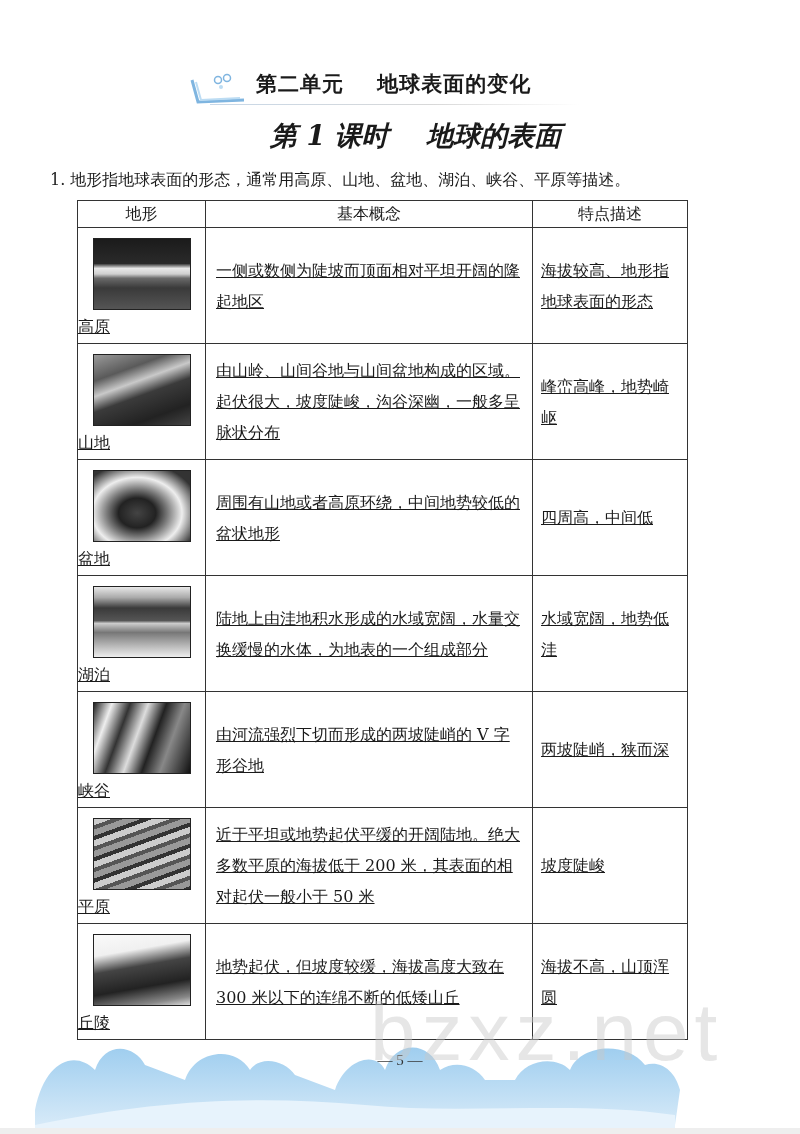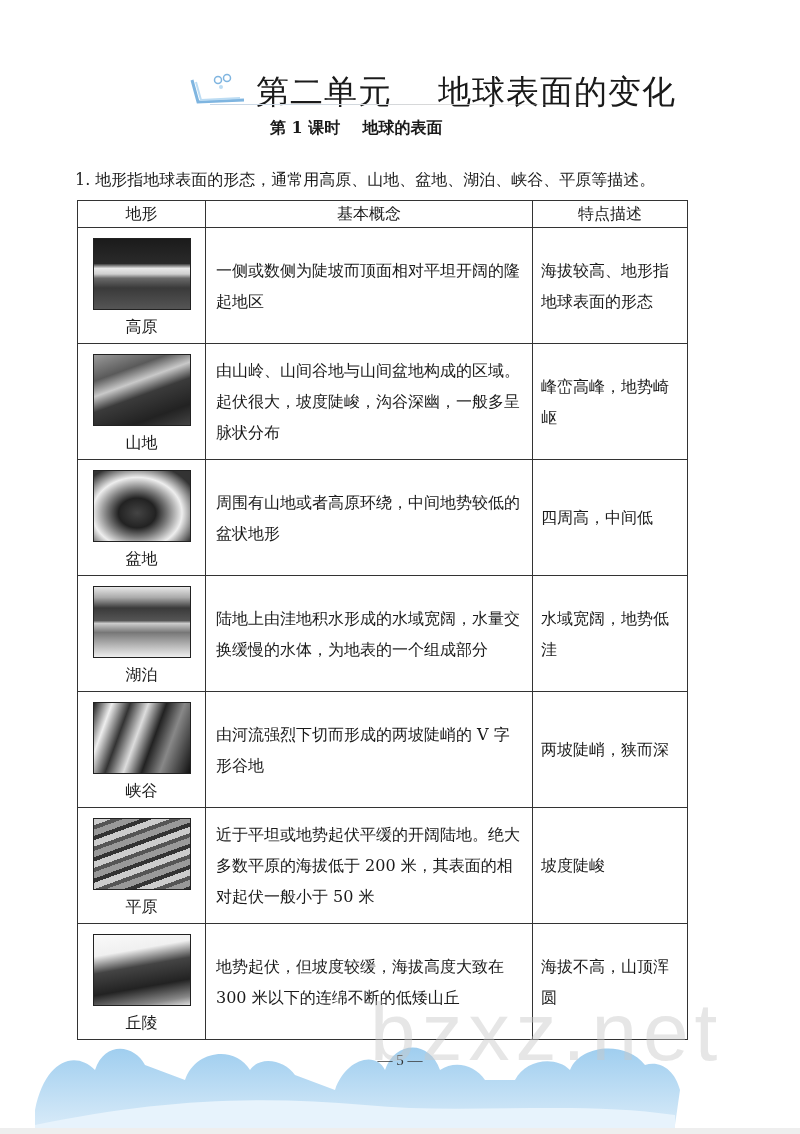--- a/index.html
+++ b/index.html
@@ -1,28 +1,28 @@
 <!DOCTYPE html>
 <html><head>
 <meta charset="utf-8">
 <style>
   html, body { margin:0; padding:0; }
   body { width:800px; height:1134px; background:#ffffff; position:relative; overflow:hidden;
          font-family:"DejaVu Serif","Liberation Serif",serif; color:#1a1a1a; }
-  .unit-title { position:absolute; left:256px; top:70px; font-size:33px; font-weight:normal; letter-spacing:1px; white-space:pre; }
+  .unit-title { position:absolute; left:256px; top:70px; font-size:21px; font-weight:bold; letter-spacing:1px; white-space:pre; }
   .unit-underline { position:absolute; left:210px; top:104px; width:370px; height:1px;
         background:linear-gradient(90deg,#c8d8e8,#d8d8d8 60%,rgba(255,255,255,0)); }
   .book-icon { position:absolute; left:188px; top:72px; width:60px; height:36px; }
-  .lesson-title { position:absolute; left:270px; top:118px; font-size:16px; font-weight:bold; white-space:pre; }
-  .intro { position:absolute; left:75px; top:170px; font-size:16px; white-space:nowrap; }
+  .lesson-title { position:absolute; left:270px; top:118px; font-size:27px; font-weight:bold; white-space:pre;font-style:italic; }
+  .intro { position:absolute; left:50px; top:170px; font-size:16px; white-space:nowrap; }
   table.landforms { position:absolute; left:77px; top:200px; width:610px; border-collapse:collapse; table-layout:fixed; }
   table.landforms th, table.landforms td { border:1.5px solid #333; padding:0; font-weight:normal; }
   table.landforms th { height:26px; font-size:16px; text-align:center; }
-  table.landforms td { height:115px; vertical-align:middle; font-size:16px; line-height:31px; }
-  td.c-name { text-align:center; vertical-align:top; }
+  table.landforms td { height:115px; vertical-align:middle; font-size:16px; line-height:31px;text-decoration:underline; }
+  td.c-name { text-align:left; vertical-align:top; }
   td.c-concept { padding:0 8px 0 10px !important; }
   td.c-feature { padding:0 6px 0 8px !important; }
   .thumb { width:96px; height:70px; margin:7px auto 0; border:1px solid #222; position:relative; overflow:hidden; }
   .thumb-label { display:block; margin-top:3px; line-height:28px; }
   .t-plateau { background:linear-gradient(180deg,#1b1b1b 0%,#2a2a2a 35%,#e8e8e8 42%,#cfcfcf 50%,#6a6a6a 56%,#3a3a3a 70%,#555 100%); }
   .t-mountain { background:linear-gradient(160deg,#9a9a9a 0%,#5a5a5a 25%,#c9c9c9 40%,#3b3b3b 55%,#222 80%,#444 100%); }
   .t-basin { background:radial-gradient(ellipse at 45% 60%,#444 0%,#222 25%,#777 40%,#eee 60%,#333 85%); }
   .t-lake { background:linear-gradient(180deg,#e8e8e8 0%,#aaa 15%,#3a3a3a 30%,#555 48%,#ccc 52%,#777 65%,#bbb 85%,#eee 100%); }
   .t-gorge { background:linear-gradient(110deg,#222 0%,#eee 15%,#333 30%,#ddd 45%,#222 60%,#888 75%,#111 100%); }
   .t-plain { background:repeating-linear-gradient(160deg,#ccc 0 6px,#555 6px 10px,#999 10px 16px,#333 16px 20px); }

